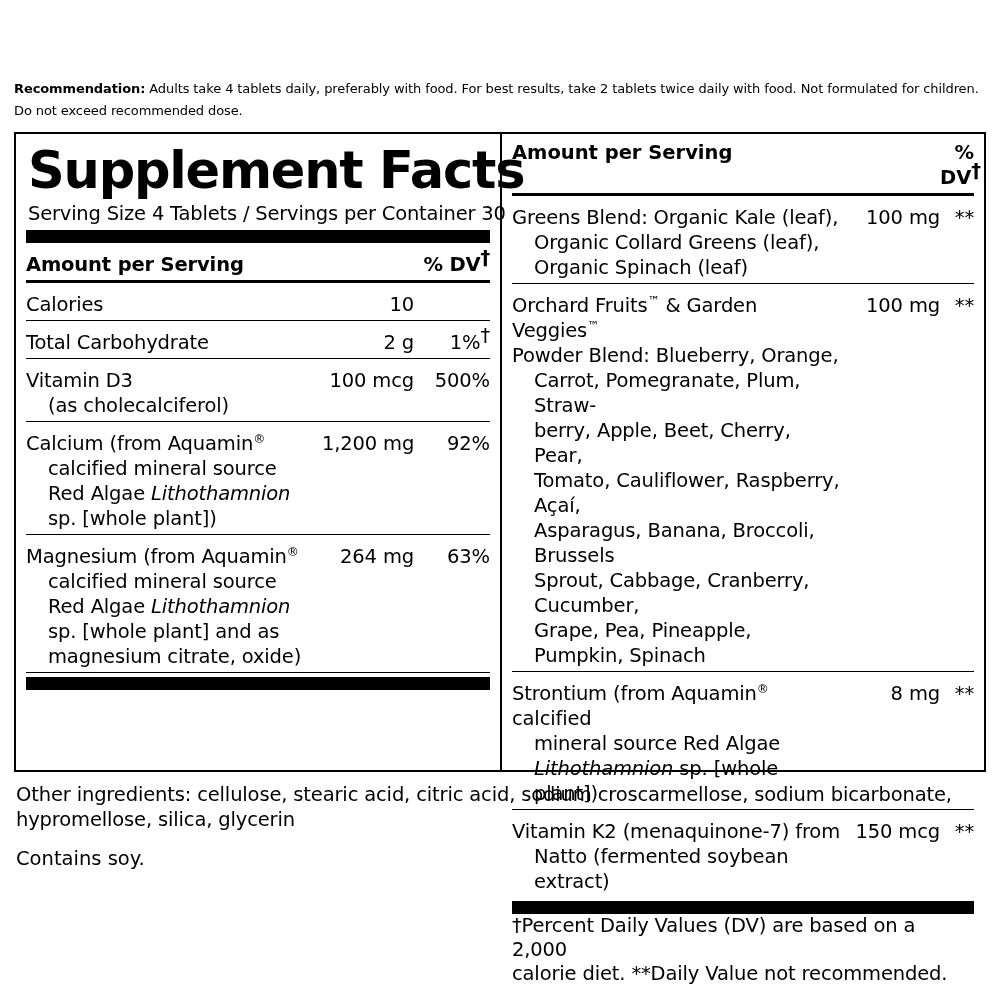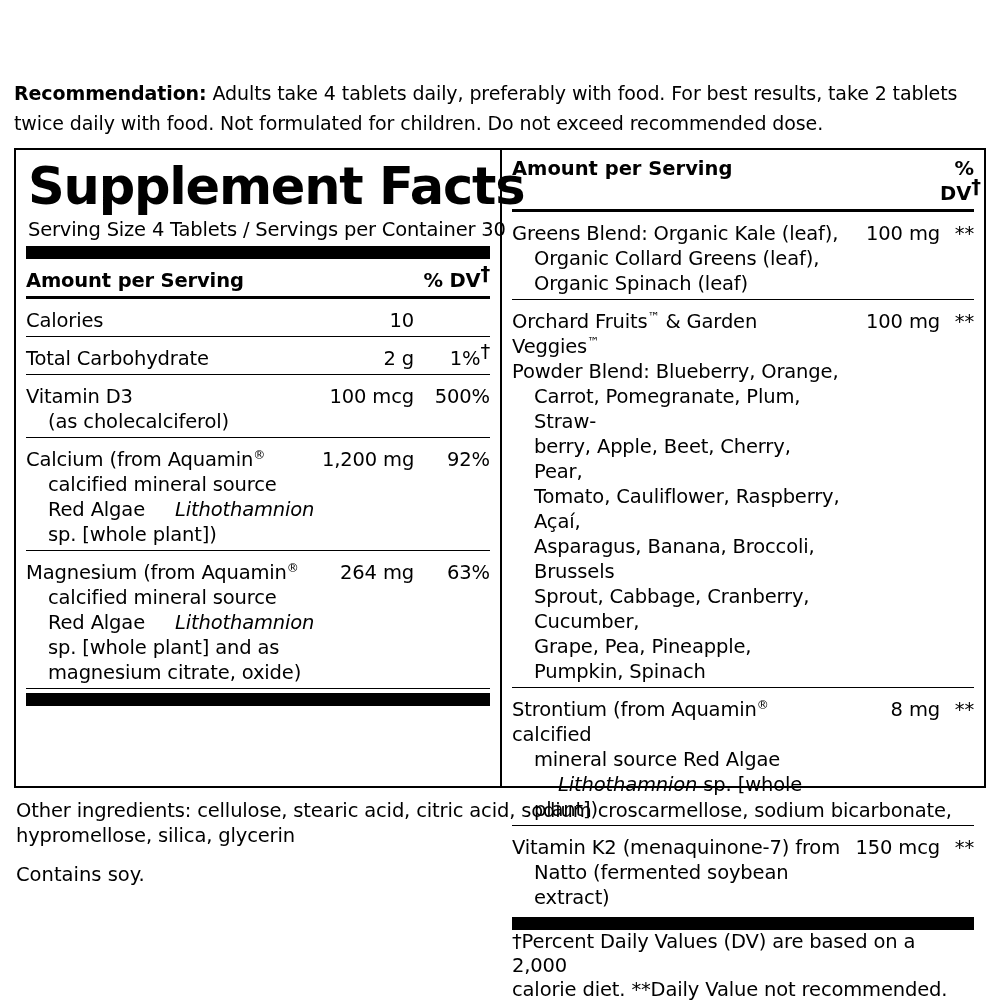--- a/index.html
+++ b/index.html
@@ -17,22 +17,22 @@
   .page {
     position: relative;
     width: 1000px;
     height: 1000px;
     box-sizing: border-box;
     padding: 78px 14px 0 14px;
   }
 
   
   .recommendation {
-    font-size: 19px;
-    line-height: 30px;
+    font-size: 13px;
+    line-height: 22px;
     margin: 0 4px 10px 0;
     letter-spacing: -0.1px;
   }
   .recommendation .lead {
     font-weight: bold;
   }
 
   
   .panel {
     border: 2.5px solid #000;
@@ -115,21 +115,21 @@
   }
   .left .amt { width: 92px; }
   .left .dv  { width: 76px; }
   .right .amt { width: 92px; }
   .right .dv  { width: 34px; }
 
   .sub {
     display: block;
     padding-left: 22px;
   }
-  i, .ital { font-style: italic; margin-left: 24px; }
+  i, .ital { font-style: italic; }
   sup {
     font-size: 0.62em;
     vertical-align: super;
     line-height: 0;
   }
   .dag { font-size: 1em; }
 
   
   .rt-hdr {
     display: flex;

